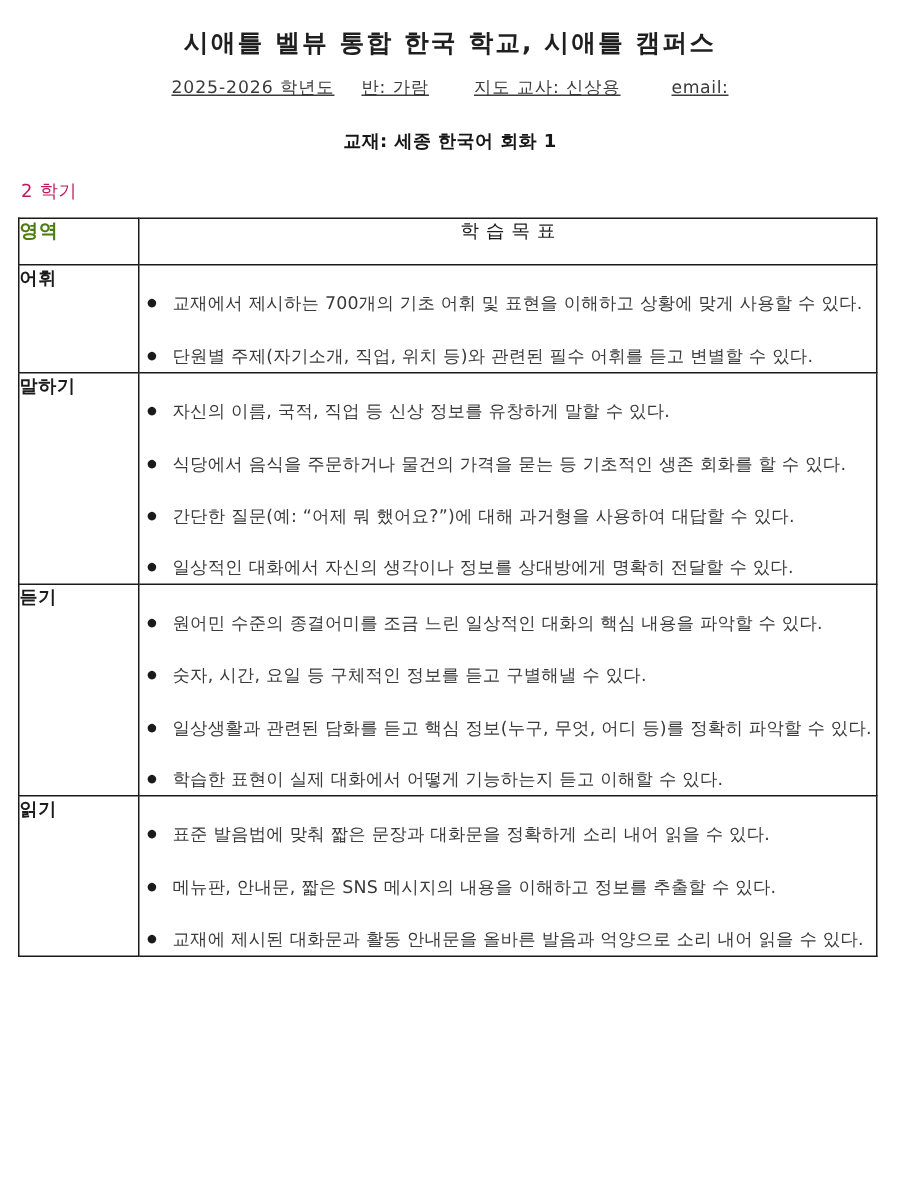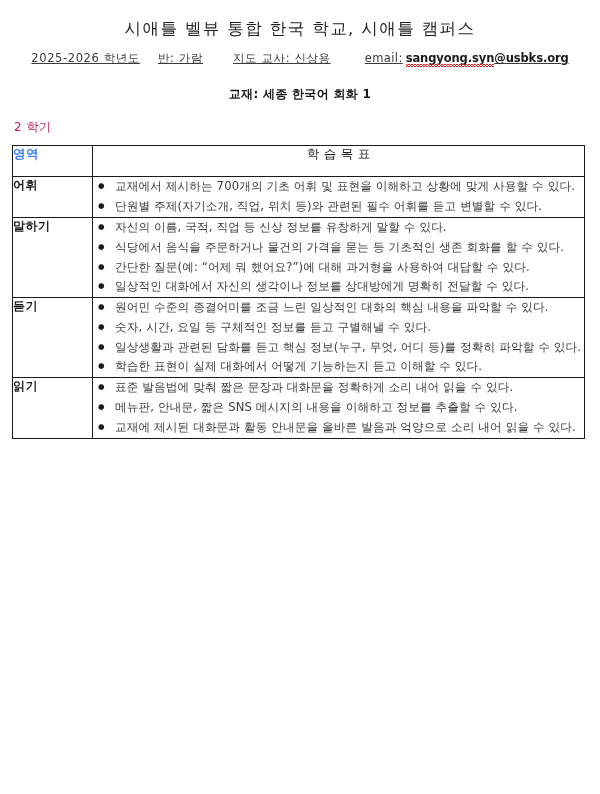--- a/index.html
+++ b/index.html
@@ -21,21 +21,21 @@
     width: 600px;
     height: 794px;
     box-sizing: border-box;
     padding: 0 12px;
   }
 
   
   .doc-title {
     text-align: center;
     font-size: 16.5px;
-    font-weight: 400;
+    font-weight: 700;
     letter-spacing: 1.4px;
     color: #1f1f1f;
     margin: 0;
     padding-top: 18px;
     line-height: 1.3;
     white-space: nowrap;
   }
 
   .meta-line {
     margin: 0;
@@ -111,21 +111,21 @@
     border: 1px solid #1a1a1a;
     vertical-align: top;
     padding: 0;
   }
   col.c-area { width: 80px; }
   col.c-goal { width: 492px; }
 
   .th-area {
     font-size: 12.5px;
     font-weight: 700;
-    color: #3b82f6;
+    color: #4d7c0f;
     text-align: left;
     padding: 9px 0 9px 9px;
     height: 30px;
     letter-spacing: 0.5px;
   }
   .th-goal {
     font-size: 12.5px;
     font-weight: 400;
     color: #1a1a1a;
     text-align: center;
@@ -151,21 +151,21 @@
     list-style: none;
     margin: 0;
     padding: 0;
   }
   ul.goal-list > li {
     position: relative;
     font-size: 11.6px;
     line-height: 1.62;
     color: #3a3a3a;
     padding-left: 22px;
-    margin: 0 0 1px 0;
+    margin: 16px 0 1px 0;
     letter-spacing: 0.15px;
     word-break: keep-all;
   }
   ul.goal-list > li::before {
     content: "\25CF";
     position: absolute;
     left: 5px;
     top: 0;
     font-size: 7.5px;
     line-height: 2.5;
@@ -180,21 +180,20 @@
   <h1 class="doc-title">시애틀 벨뷰 통합 한국 학교, 시애틀 캠퍼스</h1>
 
   <div class="meta-line">
     <span class="seg">2025-2026 학년도</span>
     <span class="meta-gap-a"></span>
     <span class="seg">반: 가람</span>
     <span class="meta-gap-b"></span>
     <span class="seg">지도 교사: 신상용</span>
     <span class="meta-gap-c"></span>
     <span class="seg email-label">email:</span>
-    <span class="seg email-value"><span class="spellerr">sangyong.syn</span><span>@usbks.org</span></span>
   </div>
 
   <div class="textbook-line">교재: 세종 한국어 회화 1</div>
 
   <div class="semester-line">2 학기</div>
 
   <table class="goals">
     <colgroup>
       <col class="c-area">
       <col class="c-goal">

